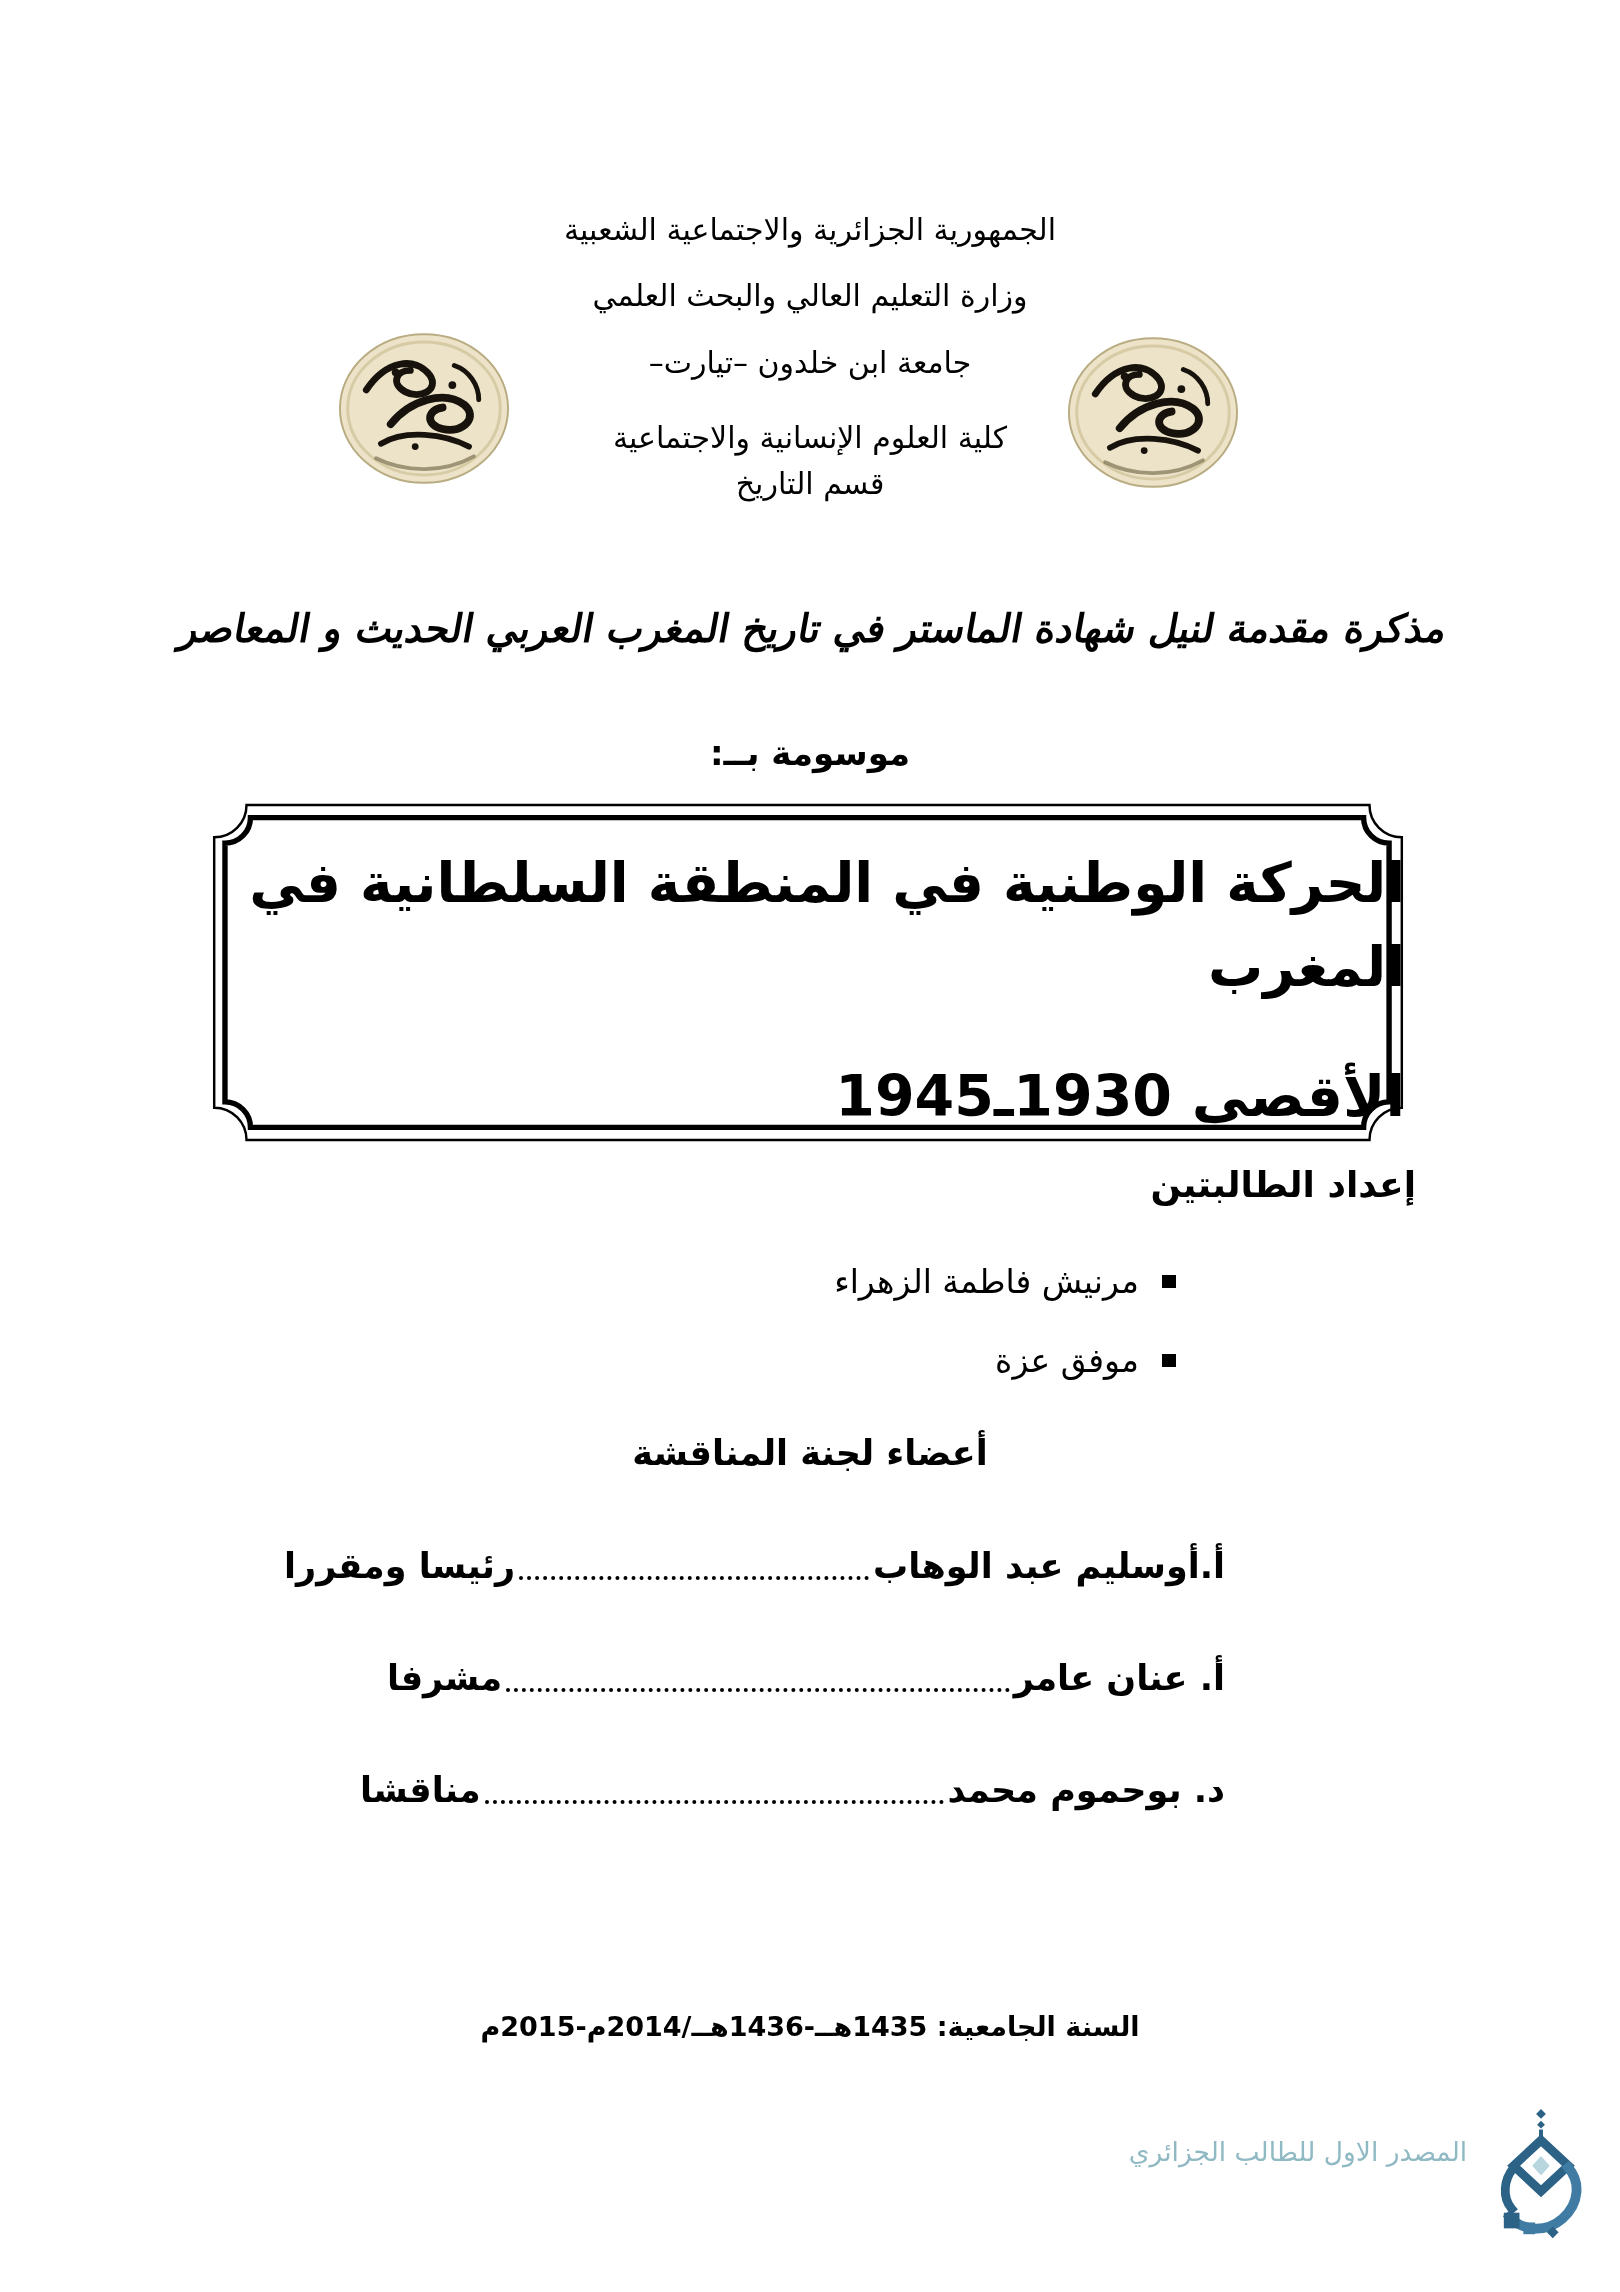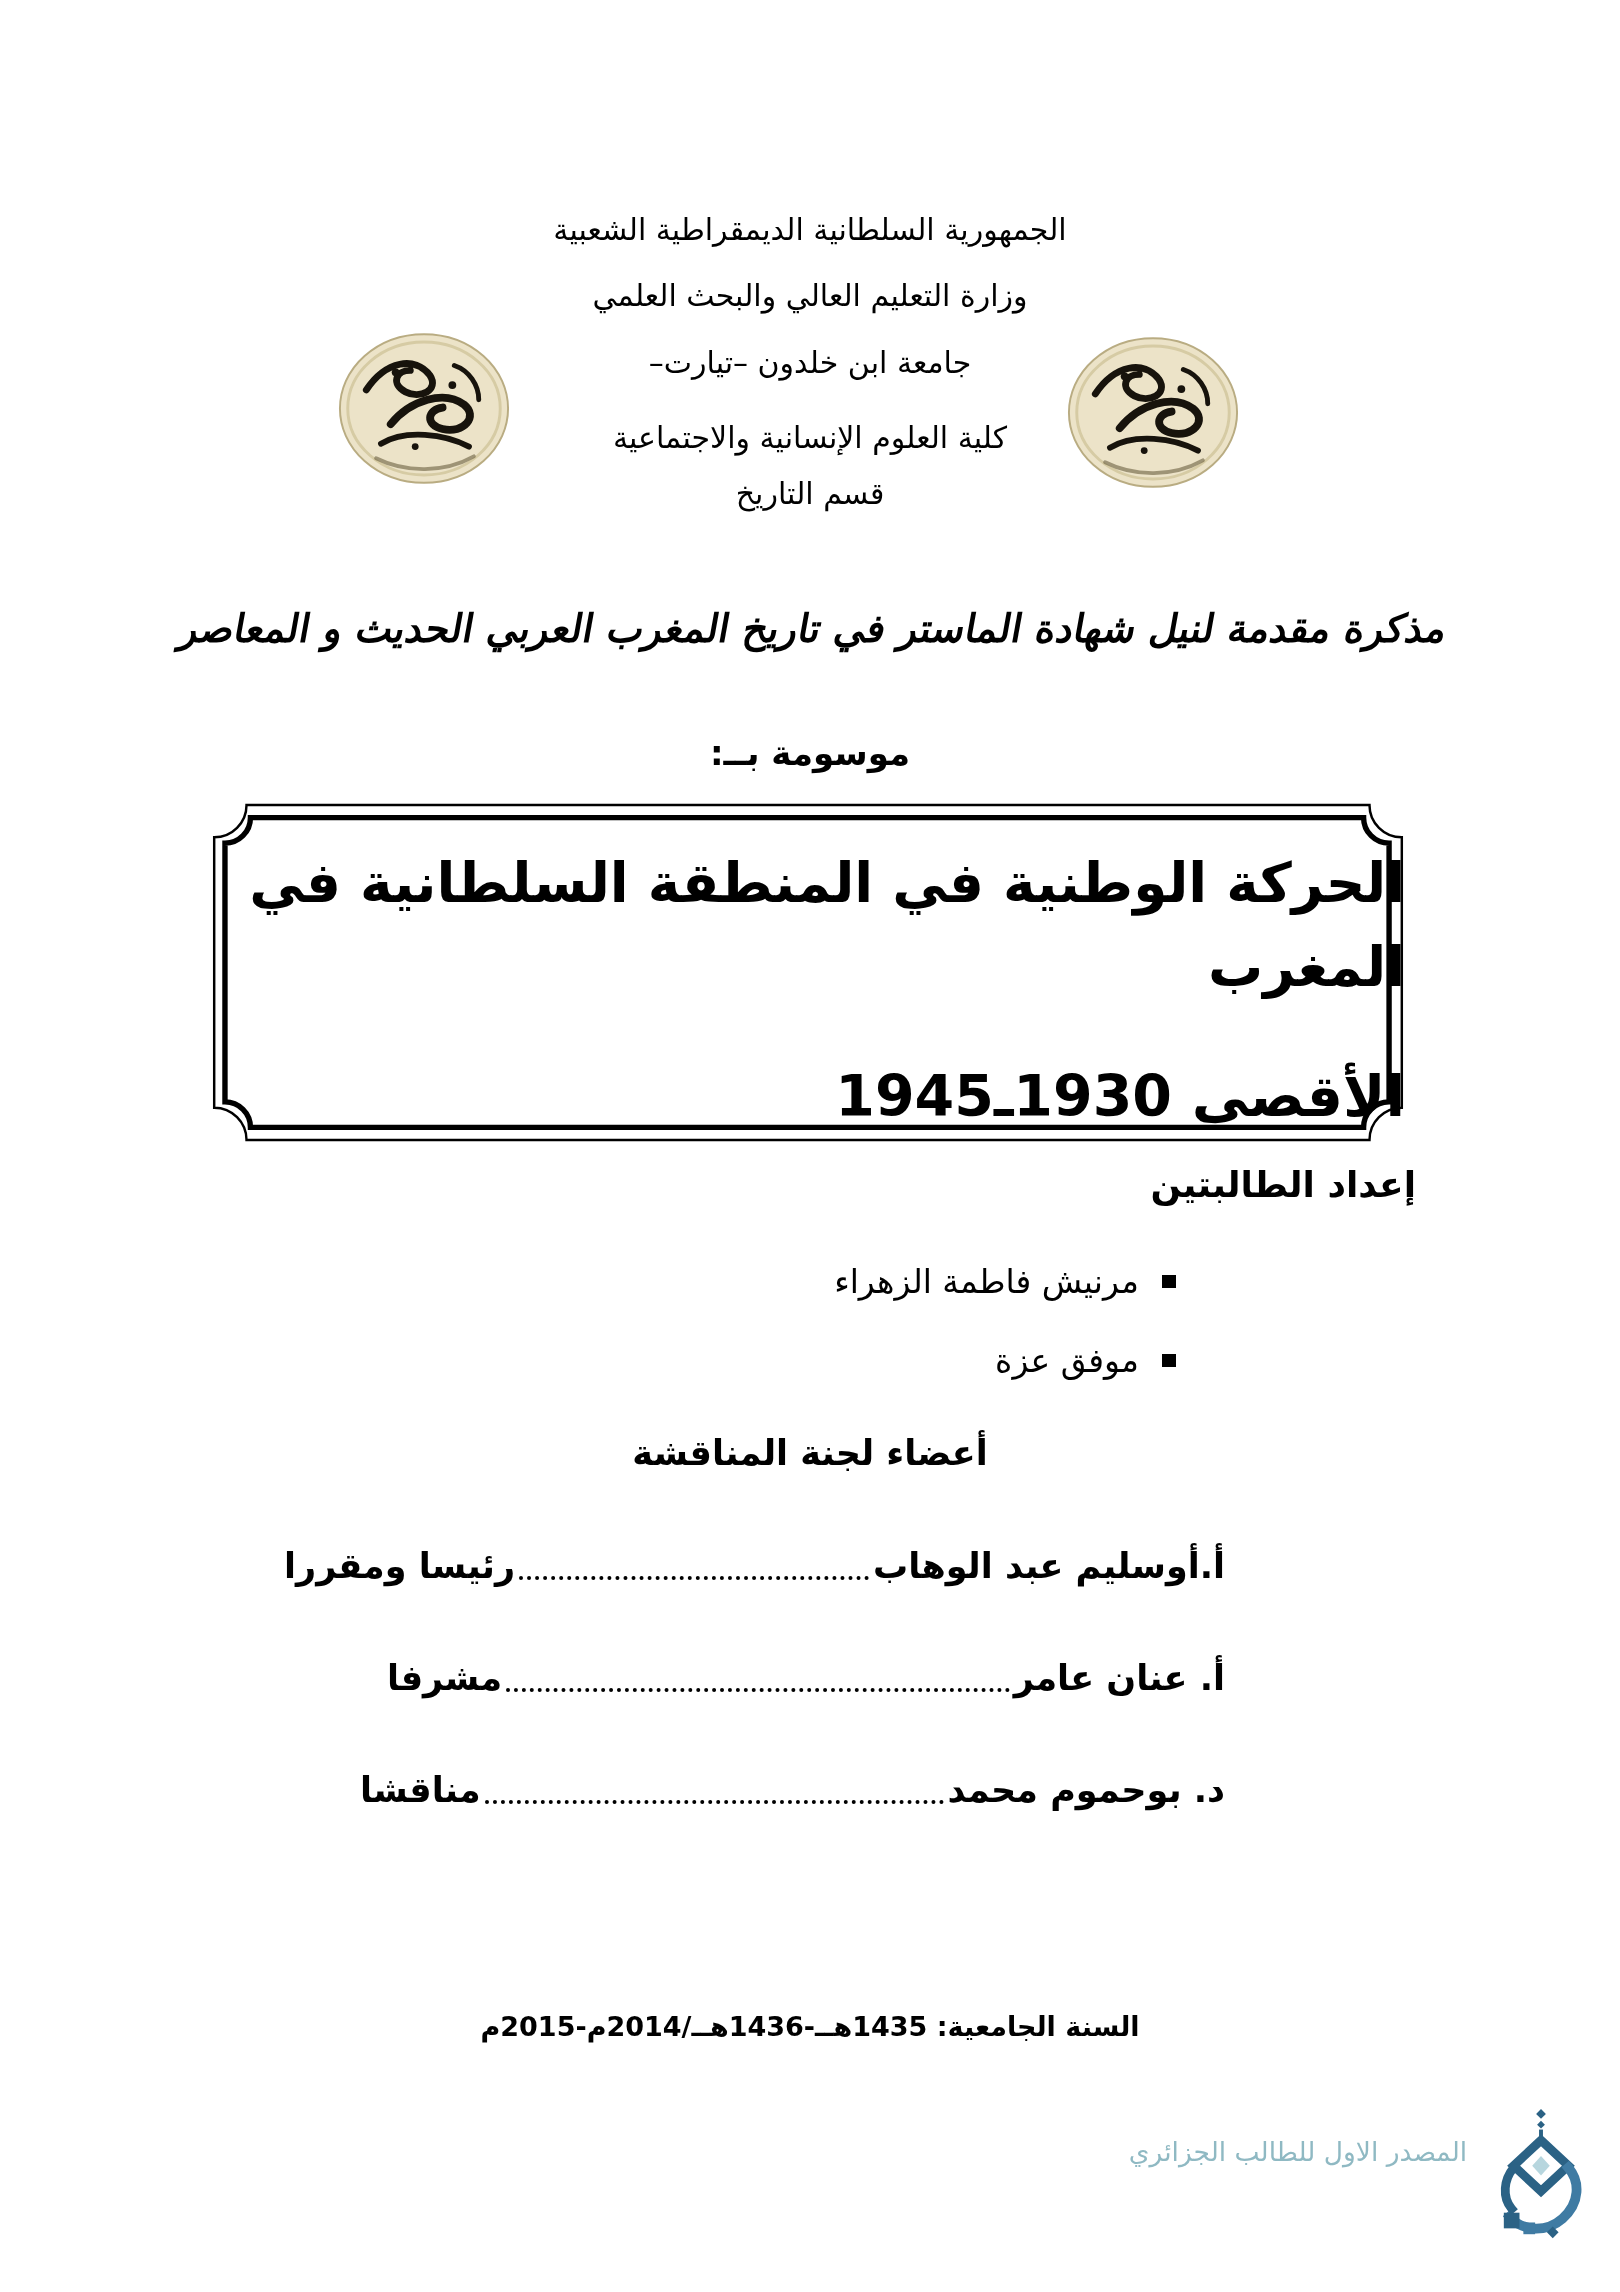--- a/index.html
+++ b/index.html
@@ -15,21 +15,21 @@
   
   .hline{
     position:absolute;left:0;width:100%;
     text-align:center;direction:rtl;
     font-size:30px;line-height:47px;
   }
   .hline1{top:206px;}
   .hline2{top:272px;}
   .hline3{top:339px;}
   .hline4{top:414px;}
-  .hline5{top:470px;}
+  .hline5{top:460px;}
   .seal{position:absolute;width:174px;height:155px;}
   .seal-left{left:337px;top:331px;}
   .seal-right{left:1066px;top:335px;}
   
   .thesis-statement{
     position:absolute;top:606px;left:0;width:100%;
     text-align:center;direction:rtl;
     font-size:39px;font-weight:bold;font-style:italic;
     transform:skewX(4deg);
   }
@@ -112,21 +112,21 @@
     direction:rtl;text-align:center;
     font-size:26.5px;color:#8fb9c3;margin-top:2px;
   }
   .wm-icon{width:90px;height:139px;margin-left:5.9px;}
 </style>
 </head>
 <body>
 
 <div class="page">
 
-  <div class="hline hline1">الجمهورية السلطانية الديمقراطية الشعبية</div>
+  <div class="hline hline1">الجمهورية الجزائرية والاجتماعية الشعبية</div>
   <div class="hline hline2">وزارة التعليم العالي والبحث العلمي</div>
   <div class="hline hline3">جامعة ابن خلدون –تيارت–</div>
   <div class="hline hline4">كلية العلوم الإنسانية والاجتماعية</div>
   <div class="hline hline5">قسم التاريخ</div>
 
   <div class="seal seal-left">
     <svg viewBox="0 0 178 158" width="174" height="155">
       <ellipse cx="89" cy="79" rx="86" ry="76" fill="#ece3c8" stroke="#b9ac82" stroke-width="2"></ellipse>
       <ellipse cx="89" cy="79" rx="78" ry="68" fill="none" stroke="#d6cba4" stroke-width="3"></ellipse>
       <path d="M30 60 C50 30, 80 25, 95 45 C105 60, 85 70, 70 62 C55 54, 60 40, 75 40" fill="none" stroke="#17130c" stroke-width="7" stroke-linecap="round"></path>

